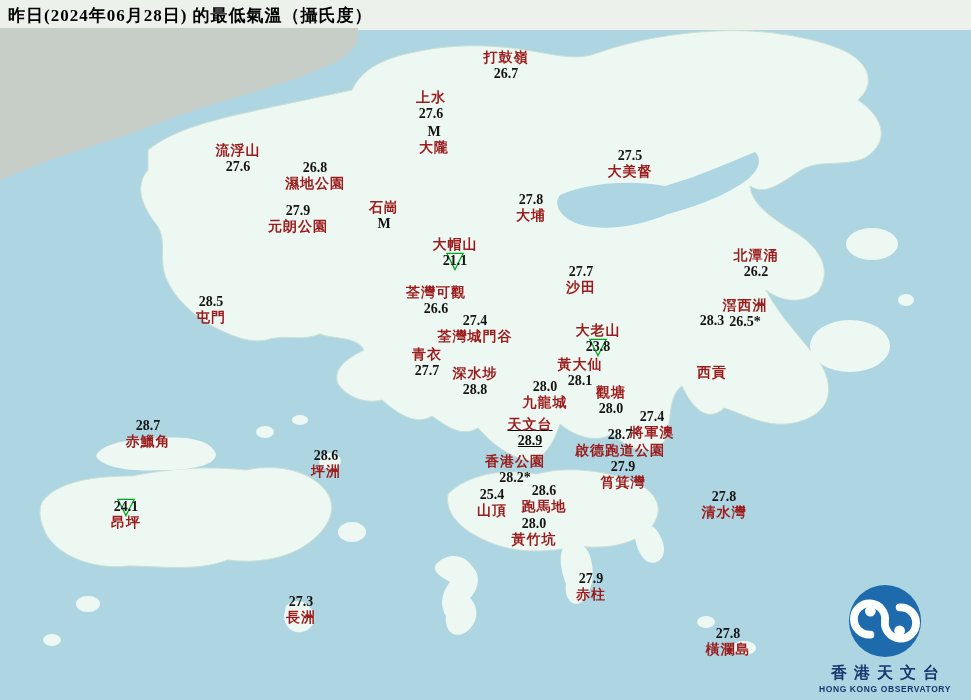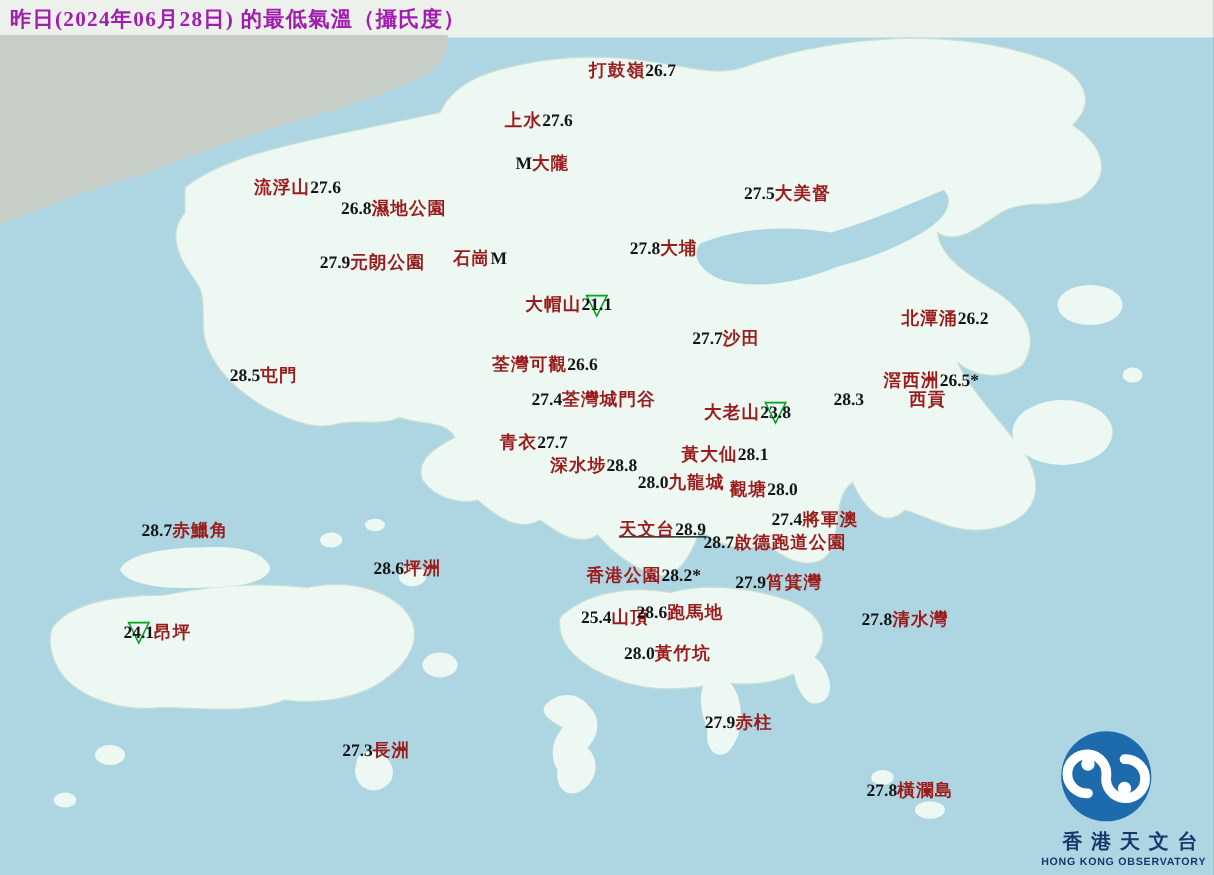--- a/index.html
+++ b/index.html
@@ -5,38 +5,38 @@
   * { margin:0; padding:0; box-sizing:border-box; }
   html,body { background:#777; }
   body { font-family:"Liberation Sans","DejaVu Sans",sans-serif; }
   #canvas {
     position:relative; width:971px; height:700px; overflow:hidden;
     background:#aed6e2;
   }
   #map { position:absolute; left:0; top:0; }
   #title {
     position:absolute; top:4px; left:8px;
-    font-size:17px; font-weight:bold; color:#a21caf; letter-spacing:1px;
+    font-size:17px; font-weight:bold; color:#000000; letter-spacing:1px;
     font-family:"Liberation Serif","DejaVu Serif",serif;
   }
   .station {
     position:absolute; transform:translateX(-50%);
-    display:flex; flex-direction:row; align-items:center;
+    display:flex; flex-direction:column; align-items:center;
     line-height:16px; font-size:14px; font-weight:bold; white-space:nowrap;
     font-family:"Liberation Serif","DejaVu Serif",serif;
   }
   .sname { color:#9b1c1c; letter-spacing:1px; }
   .sval  { color:#141414; position:relative; }
   .sval .txt { position:relative; z-index:2; }
   .mmark {
     position:absolute; left:50%; top:46%; transform:translate(-50%,-50%);
     color:#00a51e; font-size:24px; font-weight:normal; z-index:1; line-height:1;
   }
   #logo {
-    position:absolute; right:6px; bottom:6px; width:160px; text-align:right;
+    position:absolute; right:6px; bottom:6px; width:160px; text-align:center;
   }
   #logo .emblem { display:block; margin:0 auto; }
   #logo .zh {
     color:#16386f; font-size:16px; font-weight:bold; letter-spacing:7px;
     margin-top:3px; text-indent:7px;
   }
   #logo .en { color:#16386f; font-size:8.5px; letter-spacing:0.6px; font-weight:bold; }
 </style>
 </head>
 <body>

